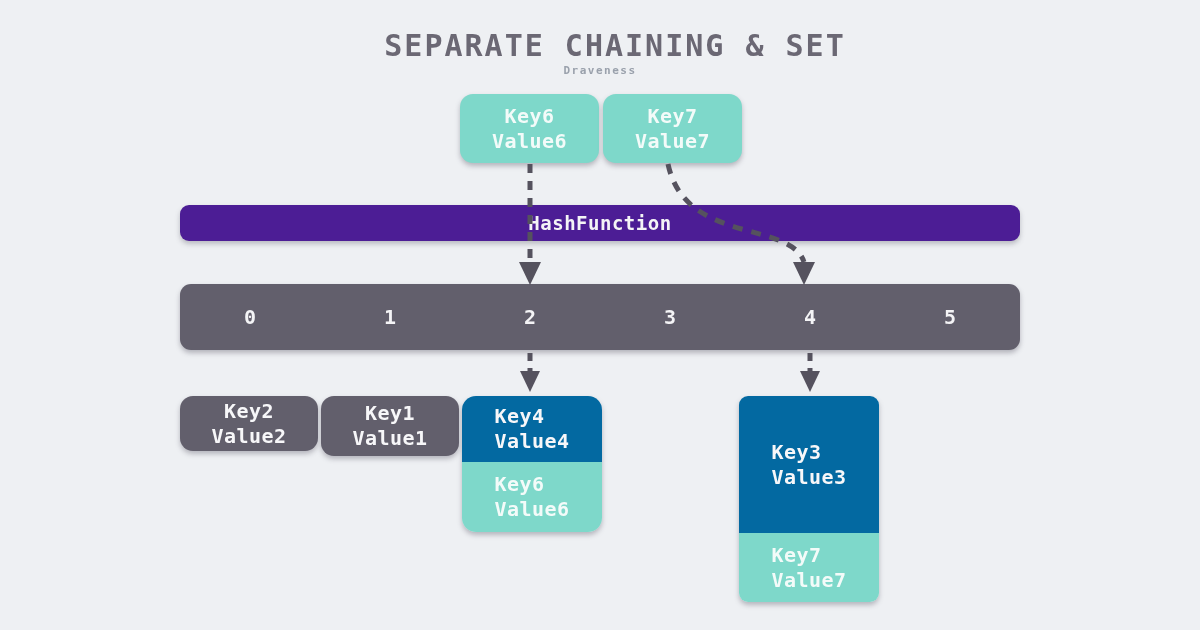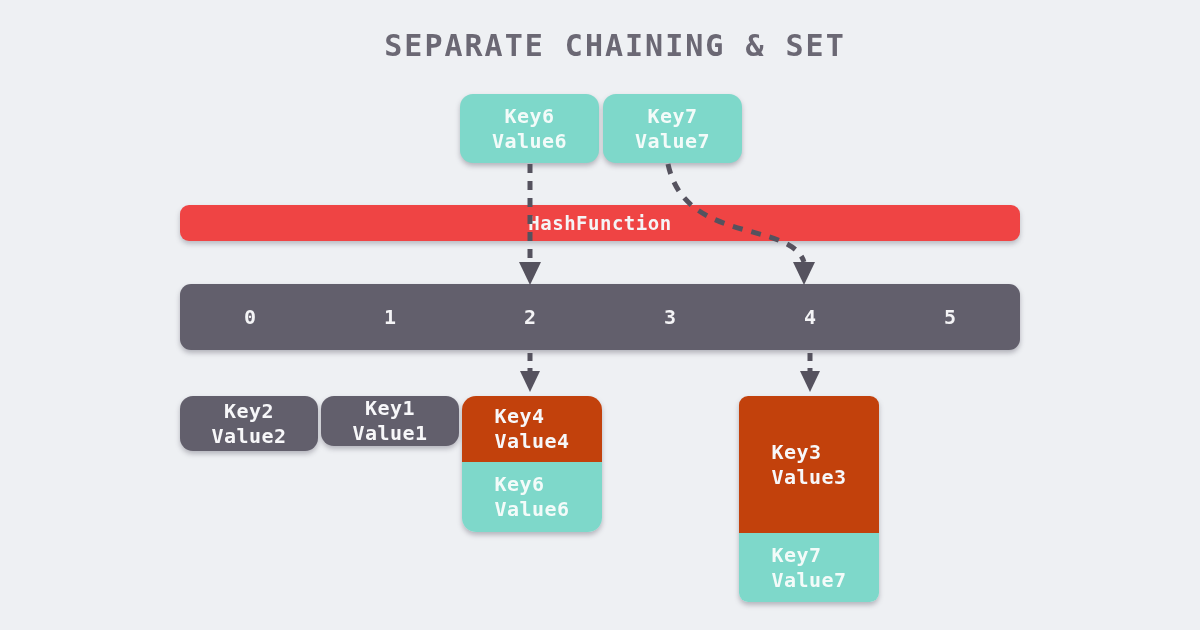--- a/index.html
+++ b/index.html
@@ -34,55 +34,55 @@
     font-size:20px;font-weight:bold;line-height:25px;
     color:#f7f7f9;letter-spacing:0.5px;
     box-shadow:0 3px 5px rgba(90,88,102,0.38);
   }
   .teal{background:#7ed8ca;color:#f3fbf9;}
   .dark{background:#625f6c;}
   .top-key-6{left:460px;top:94px;width:139px;height:69px;}
   .top-key-7{left:603px;top:94px;width:139px;height:69px;}
   .hashbar{
     position:absolute;left:180px;top:205px;width:840px;height:36px;
-    background:#ef4444;border-radius:9px;
+    background:#4c1d95;border-radius:9px;
     display:flex;align-items:center;justify-content:center;
     font-size:19px;font-weight:bold;letter-spacing:0.5px;
     color:#f4f4f6;
     box-shadow:0 3px 5px rgba(90,88,102,0.35);
   }
   .bucketbar{
     position:absolute;left:180px;top:284px;width:840px;height:66px;
     background:#625f6c;border-radius:11px;
     display:flex;
     box-shadow:0 3px 5px rgba(90,88,102,0.4);
   }
   .bucket{
     flex:1 1 0;
     display:flex;align-items:center;justify-content:center;
     font-size:20px;font-weight:bold;color:#f4f4f6;
   }
   .chain-box-0{position:absolute;left:180px;top:396px;width:138px;height:55px;}
-  .chain-box-1{position:absolute;left:321px;top:396px;width:138px;height:50px;}
+  .chain-box-1{position:absolute;left:321px;top:396px;width:138px;height:60px;}
   .chain-col{
     position:absolute;
     border-radius:14px;
     overflow:hidden;
     box-shadow:0 3px 5px rgba(90,88,102,0.38);
     display:flex;flex-direction:column;
   }
   .chain-col-2{left:462px;top:396px;width:140px;height:136px;}
   .chain-col-4{left:739px;top:396px;width:140px;height:206px;border-radius:9px;}
   .seg{
     display:flex;flex-direction:column;
     align-items:center;justify-content:space-evenly;
     font-size:20px;font-weight:bold;line-height:25px;
     letter-spacing:0.5px;color:#f7f7f9;
   }
-  .seg.dark-seg{background:#c2410c;}
+  .seg.dark-seg{background:#0369a1;}
   .seg.teal-seg{background:#7ed8ca;color:#f3fbf9;}
   .seg-2-dark{height:66px;}
   .seg-2-teal{height:70px;}
   .seg-4-dark{height:137px;}
   .seg-4-teal{height:69px;}
   .entry{}
   .arrows{
     position:absolute;left:0;top:0;width:1200px;height:630px;
     pointer-events:none;z-index:10;
   }
@@ -90,20 +90,21 @@
     fill:none;stroke:#55525e;stroke-width:5;
   }
   .head{fill:#55525e;stroke:none;}
 </style>
 </head>
 <body>
 
 <div class="canvas">
 
   <div class="title">SEPARATE CHAINING &amp; SET</div>
+  <div class="subtitle">Draveness</div>
 
   <div class="node teal top-key-6">
     <div class="entry">Key6</div>
     <div class="entry">Value6</div>
   </div>
   <div class="node teal top-key-7">
     <div class="entry">Key7</div>
     <div class="entry">Value7</div>
   </div>
 

